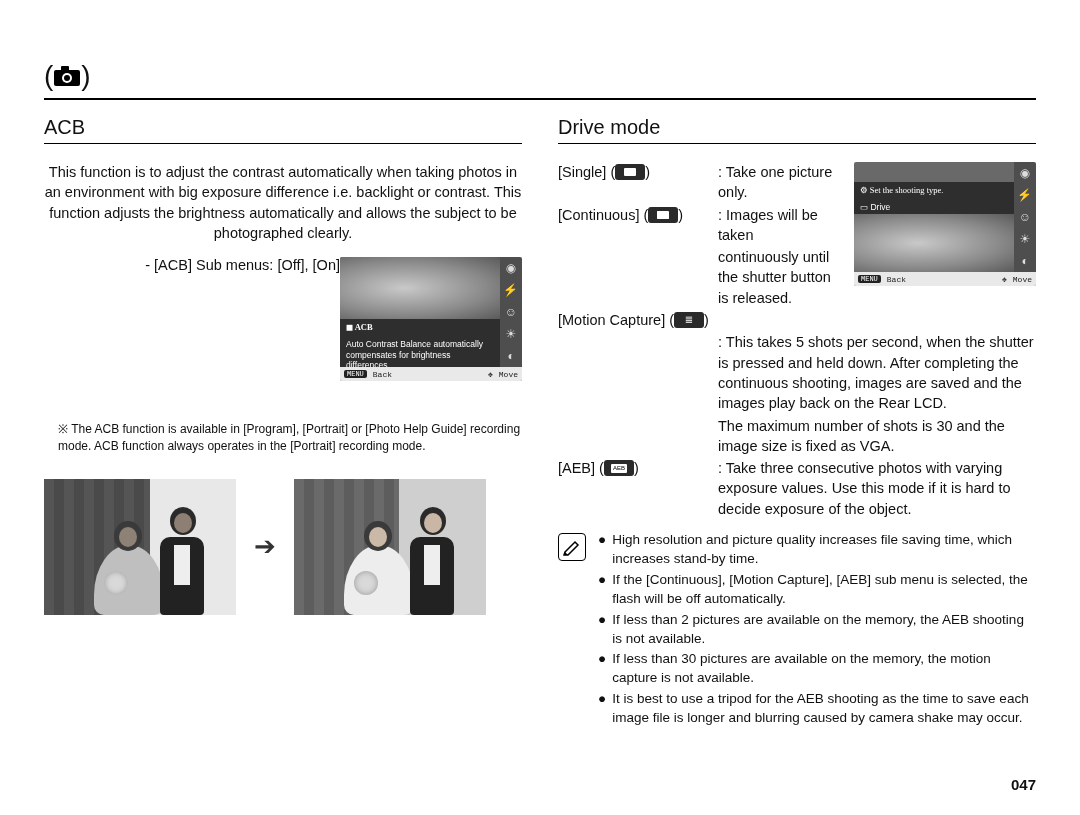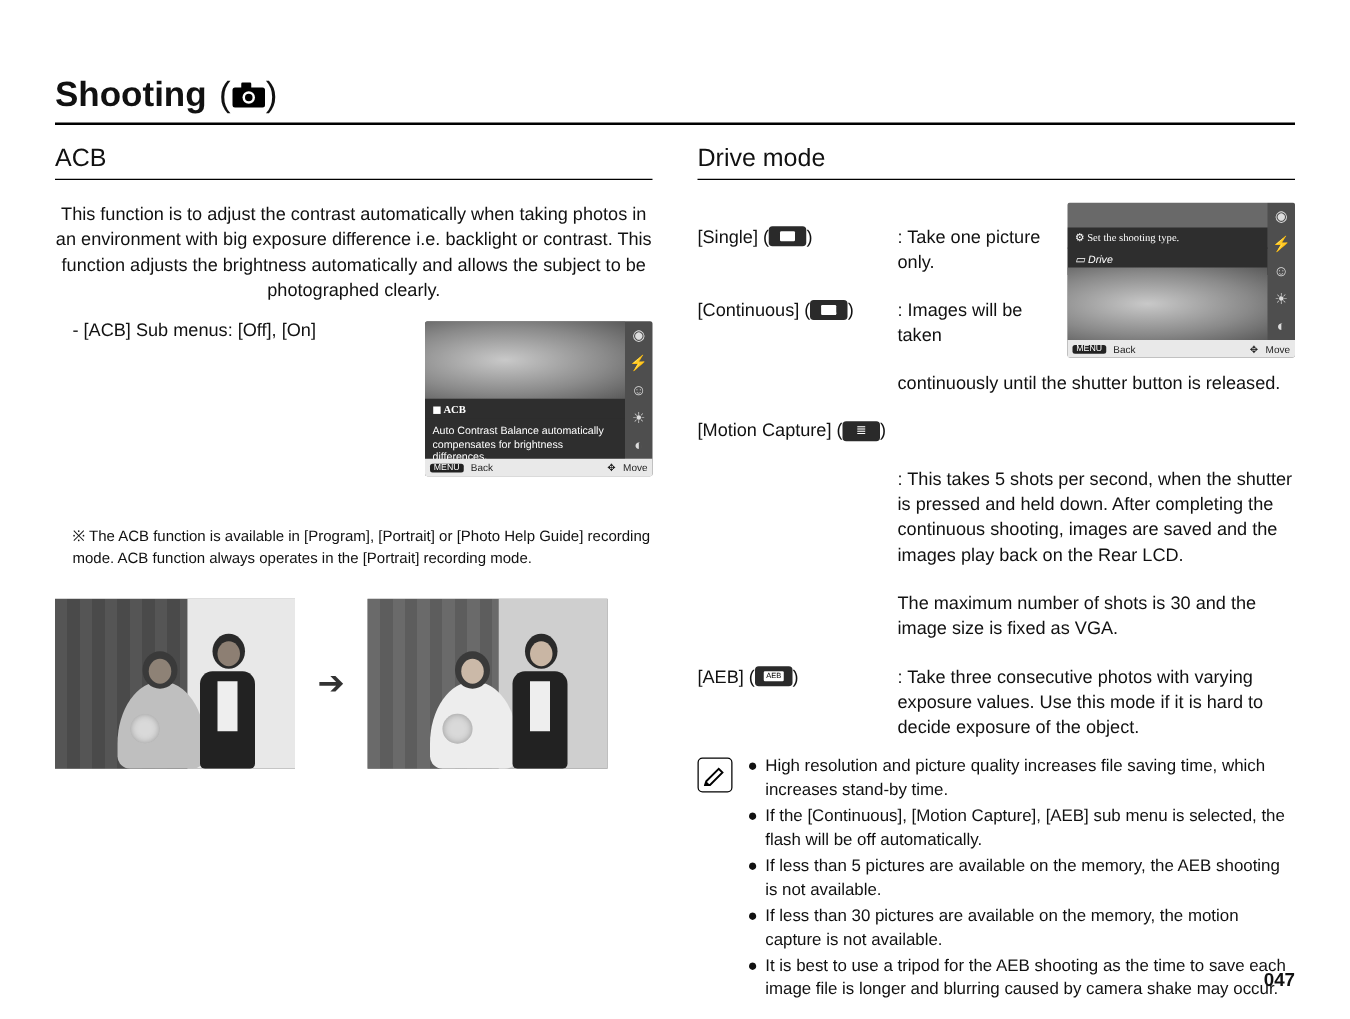--- a/index.html
+++ b/index.html
@@ -49,20 +49,21 @@
   .body-text {
     font-size: 14.5px;
     line-height: 1.4;
     margin-bottom: 14px;
     text-align: center;
   }
   .submenu-line {
     font-size: 14.5px;
     margin-left: 14px;
     margin-bottom: 20px;
+    text-align: right;
   }
   .acb-row {
     display: flex;
     justify-content: flex-end;
     margin-bottom: 40px;
   }
   .lcd-mock {
     width: 182px;
     height: 124px;
     background: #696969;
@@ -107,20 +108,21 @@
     right: 0;
     bottom: 0;
     height: 14px;
     background: #e9e9e9;
     color: #222;
     display: flex;
     align-items: center;
     font-size: 8px;
     padding: 0 4px;
     gap: 6px;
+    font-family: Liberation Mono, monospace;
   }
   .lcd-footer .tag {
     background: #222;
     color: #fff;
     border-radius: 2px;
     padding: 0 3px;
     font-size: 7px;
   }
   .acb-photo-band {
     position: absolute;
@@ -197,21 +199,21 @@
   .photo.dark .bride .dress { background: #bfbfbf; }
   .photo.dark .bride .face, .photo.dark .groom .face { filter: brightness(0.7); }
   .arrow {
     font-size: 26px;
     color: #333;
   }
   .drive-table {
     font-size: 14.5px;
     line-height: 1.4;
   }
-  .drive-row { display: flex; margin-bottom: 2px; margin-top: 18px; }
+  .drive-row { display: flex; margin-bottom: 2px; }
   .drive-label { width: 160px; flex: 0 0 160px; display: flex; align-items: flex-start; gap: 4px; flex-wrap: wrap; }
   .drive-desc { flex: 1; }
   .mini-ic {
     display: inline-flex;
     align-items: center;
     justify-content: center;
     width: 30px;
     height: 16px;
     background: #2a2a2a;
     border-radius: 3px;
@@ -229,21 +231,21 @@
   .mini-ic.single::before { content: ""; width: 12px; height: 8px; background: #fff; border-radius: 1px; }
   .mini-ic.motion::before { content: "≣"; font-size: 10px; line-height: 1; }
   .mini-ic.aeb::before { content: "AEB"; font-size: 6px; background: #fff; color: #000; padding: 0 2px; border-radius: 1px; }
   .paren { white-space: nowrap; }
   .drive-right-lcd {
     float: right;
     margin-left: 10px;
     margin-bottom: 6px;
   }
   .lcd-mock.drive .lcd-band.title { top: 20px; }
-  .lcd-mock.drive .lcd-band.desc { top: 36px; height: 14px; font-style: italic; }
+  .lcd-mock.drive .lcd-band.desc { top: 36px; height: 14px; }
   .lcd-mock.drive .acb-photo-band { top: 52px; height: 58px; }
   .notes-box {
     display: flex;
     gap: 12px;
     margin-top: 10px;
   }
   .note-icon {
     width: 26px;
     height: 26px;
     border: 1.5px solid #000;
@@ -269,21 +271,20 @@
     font-size: 15px;
   }
   .drive-block { overflow: hidden; }
 </style>
 </head>
 <body>
 
 <div class="page">
 
   <div class="section-title">
-    <span>Shooting</span>
     <span class="cam-icon-wrap">
       <span>(</span>
       <svg width="28" height="22" viewBox="0 0 28 22">
         <rect x="1" y="5" width="26" height="16" rx="2" fill="#000"></rect>
         <rect x="8" y="1" width="8" height="5" rx="1" fill="#000"></rect>
         <circle cx="14" cy="13" r="5" fill="#fff"></circle>
         <circle cx="14" cy="13" r="3" fill="#000"></circle>
       </svg>
       <span>)</span>
     </span>
@@ -451,21 +452,21 @@
           <div>
               <span class="b">●</span>
               <span>High resolution and picture quality increases file saving time, which increases stand-by time.</span>
             </div>
           <div>
               <span class="b">●</span>
               <span>If the [Continuous], [Motion Capture], [AEB] sub menu is selected, the flash will be off automatically.</span>
             </div>
           <div>
               <span class="b">●</span>
-              <span>If less than 5 pictures are available on the memory, the AEB shooting is not available.</span>
+              <span>If less than 2 pictures are available on the memory, the AEB shooting is not available.</span>
             </div>
           <div>
               <span class="b">●</span>
               <span>If less than 30 pictures are available on the memory, the motion capture is not available.</span>
             </div>
           <div>
               <span class="b">●</span>
               <span>It is best to use a tripod for the AEB shooting as the time to save each image file is longer and blurring caused by camera shake may occur.</span>
             </div>
         </div>

